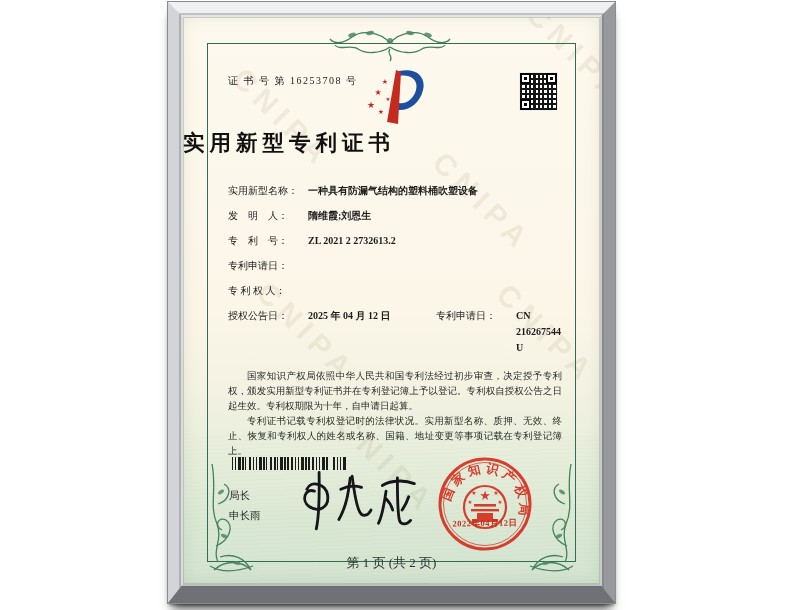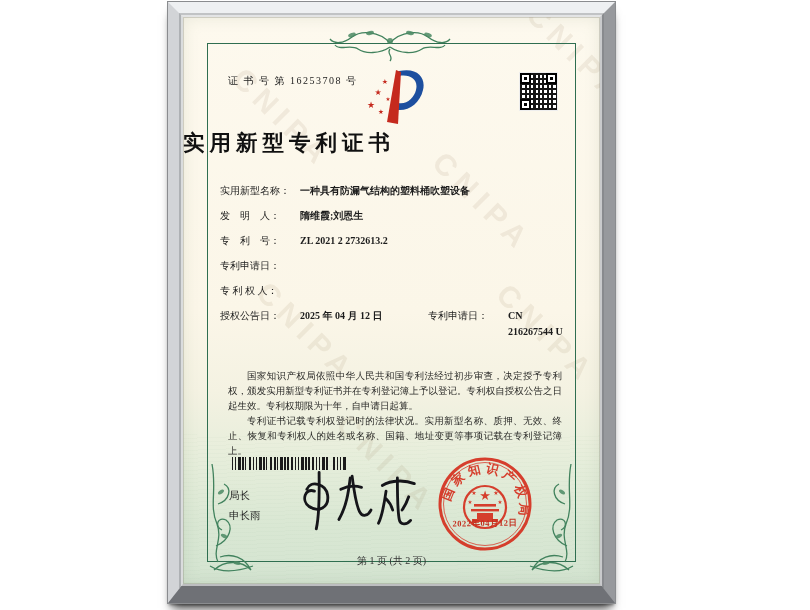--- a/index.html
+++ b/index.html
@@ -35,41 +35,41 @@
       repeating-linear-gradient(90deg,#151515 0 2px,transparent 2px 4.5px),
       repeating-linear-gradient(0deg,#151515 0 2px,transparent 2px 5px);
     outline:1px solid #eee;}
   .qr::before,.qr::after,.qr .finder{content:"";position:absolute;width:7px;height:7px;
     border:2px solid #000;background:#fff;box-shadow:inset 0 0 0 2px #fff, inset 0 0 0 8px #000;}
   .qr::before{left:0;top:0;}
   .qr::after{right:0;top:0;}
   .qr .finder{left:0;bottom:0;}
   .title{position:absolute;left:0;right:0;top:111px;text-align:left;z-index:3;
     font-size:21.5px;font-weight:bold;letter-spacing:5px;color:#111;}
-  .fields{position:absolute;left:37px;right:36px;top:166px;z-index:3;font-size:10px;line-height:16px;}
+  .fields{position:absolute;left:45px;right:36px;top:166px;z-index:3;font-size:10px;line-height:16px;}
   .frow{display:flex;margin-bottom:9px;}
   .flabel{flex:0 0 80px;white-space:nowrap;}
   .fvalue{flex:1;font-weight:bold;}
   .frow.grant .fvalue1{flex:0 0 128px;}
   .paras{position:absolute;left:45px;right:38px;top:352px;z-index:3;
     font-size:9.5px;line-height:15px;text-align:justify;color:#2a2a28;}
   .paras p{margin:0;text-indent:2em;}
   .barcode{position:absolute;left:49px;top:440px;width:114px;height:13px;z-index:3;
     background:repeating-linear-gradient(90deg,
       #1b1b1b 0 1.5px,transparent 1.5px 3px,
       #1b1b1b 3px 4px,transparent 4px 6.5px,
       #1b1b1b 6.5px 9px,transparent 9px 10.5px);}
   .signer{position:absolute;left:46px;top:468px;z-index:3;
     font-family:"Liberation Sans","DejaVu Sans",sans-serif;font-weight:normal;
     font-size:10.5px;line-height:20px;color:#222;}
   .signature{position:absolute;left:105px;top:448px;z-index:4;}
   .seal{position:absolute;left:253px;top:438px;width:98px;height:98px;z-index:4;}
   .seal-date{position:absolute;left:250px;top:501px;width:104px;z-index:5;text-align:center;
     color:#c42f1e;font-size:8.5px;font-weight:bold;letter-spacing:.5px;transform:rotate(-1deg);}
-  .footer{position:absolute;left:0;right:0;top:537px;text-align:center;font-size:10px;z-index:3;color:#333;}
+  .footer{position:absolute;left:0;right:0;top:537px;text-align:center;font-size:13px;z-index:3;color:#333;}
   .garland{position:absolute;left:142px;top:9px;z-index:2;}
   .corner{position:absolute;top:445px;z-index:2;}
   .corner.left{left:24px;}
   .corner.right{right:24px;transform:scaleX(-1);}
   .texture{position:absolute;left:0;right:0;bottom:0;height:150px;z-index:0;opacity:.5;
     background:repeating-linear-gradient(178deg,rgba(120,160,125,.07) 0 1px,transparent 1px 4px);}
 </style>
 </head>
 <body>
 

